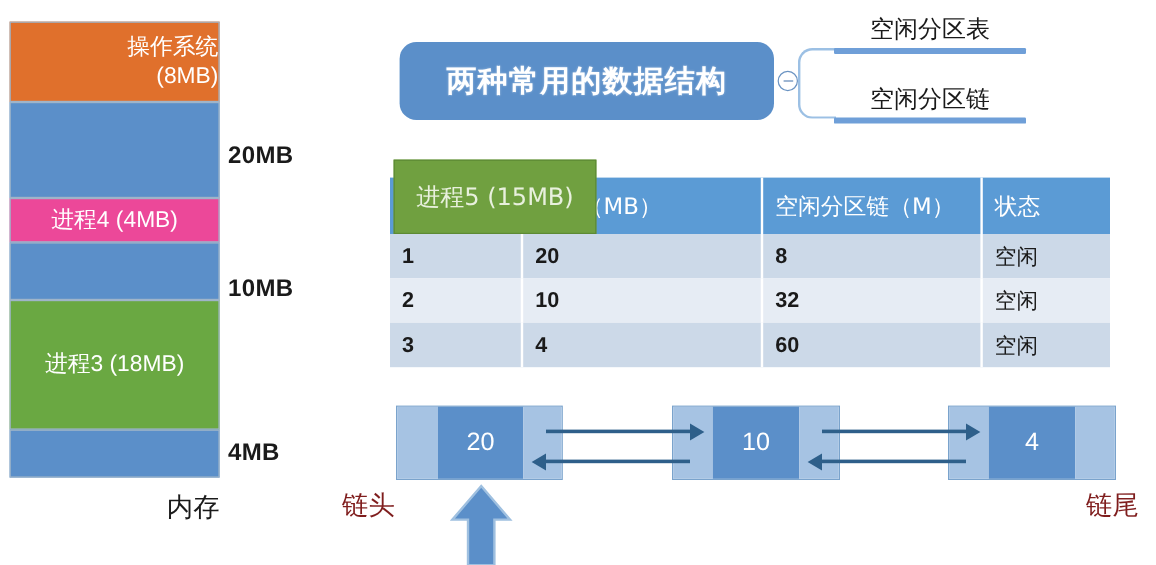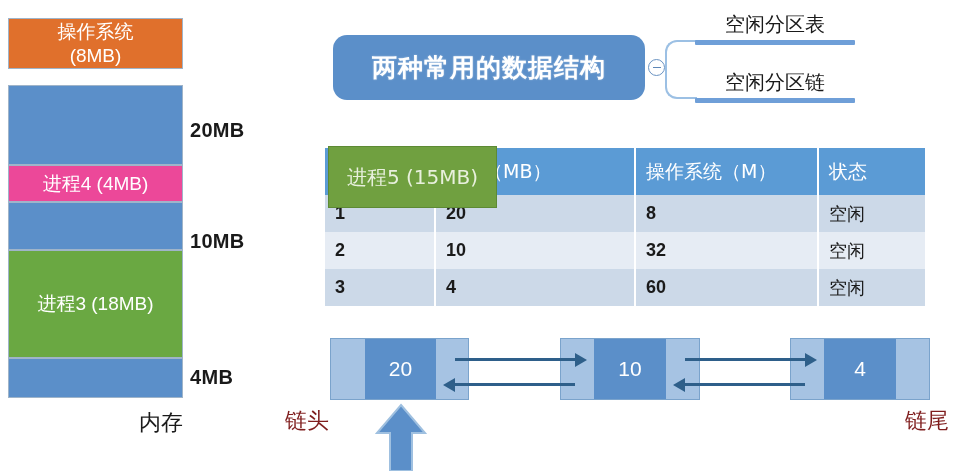--- a/index.html
+++ b/index.html
@@ -88,21 +88,20 @@
   .tbl tr.even td { background: #e6ecf4; }
   .tbl .num { font-weight: bold; font-family: "Liberation Sans", sans-serif; }
 
   .proc5-box {
     position: absolute; left: 328px; top: 133px;
     width: 169px; height: 62px;
     background: #70a040; border: 1px solid #5d8a34;
     display: flex; align-items: center; justify-content: center;
     color: #e8f0dd; font-size: 20px; white-space: nowrap;
     font-family: "DejaVu Sans", sans-serif;
-    margin-top: 13px;
   }
 
   
   .node { position: absolute; top: 338px; height: 62px; display: flex;
           border: 1px solid #7aa3cc; }
   .node .end { background: #a6c3e3; height: 100%; }
   .node .mid {
     background: #5b8fc9; height: 100%; flex: 1;
     display: flex; align-items: center; justify-content: center;
     color: #ffffff; font-size: 21px;
@@ -120,21 +119,21 @@
   .arrow-head.left  { border-right: 12px solid #2e5f8a; }
 
   .big-arrow { position: absolute; left: 373px; top: 403px; width: 56px; height: 68px; }
 </style>
 </head>
 <body>
 
 <div id="root">
 
   <div class="mem-col">
-    <div class="mem-seg" style="top:0px;height:51px;background:#e0702c;">
+    <div class="mem-seg" style="top:0px;height:67px;background:#e0702c;align-items:flex-end;">
       <div>操作系统</div>
       <div class="l2">(8MB)</div>
     </div>
     <div class="mem-seg" style="top:67px;height:80px;background:#5b8fc9;"></div>
     <div class="mem-seg" style="top:147px;height:37px;background:#ec4899;">
       <div>进程4 (4MB)</div>
     </div>
     <div class="mem-seg" style="top:184px;height:48px;background:#5b8fc9;"></div>
     <div class="mem-seg" style="top:232px;height:108px;background:#6aa842;">
       <div>进程3 (18MB)</div>
@@ -171,21 +170,21 @@
       <colgroup>
         <col style="width:110px">
           <col style="width:200px">
           <col style="width:183px">
           <col style="width:107px">
       </colgroup>
       <thead>
         <tr>
           <th>分区号</th>
           <th>大小（MB）</th>
-          <th>操作系统（M）</th>
+          <th>空闲分区链（M）</th>
           <th>状态</th>
         </tr>
       </thead>
       <tbody>
         <tr class="odd">
           <td class="num">1</td>
           <td class="num">20</td>
           <td class="num">8</td>
           <td>空闲</td>
         </tr>

